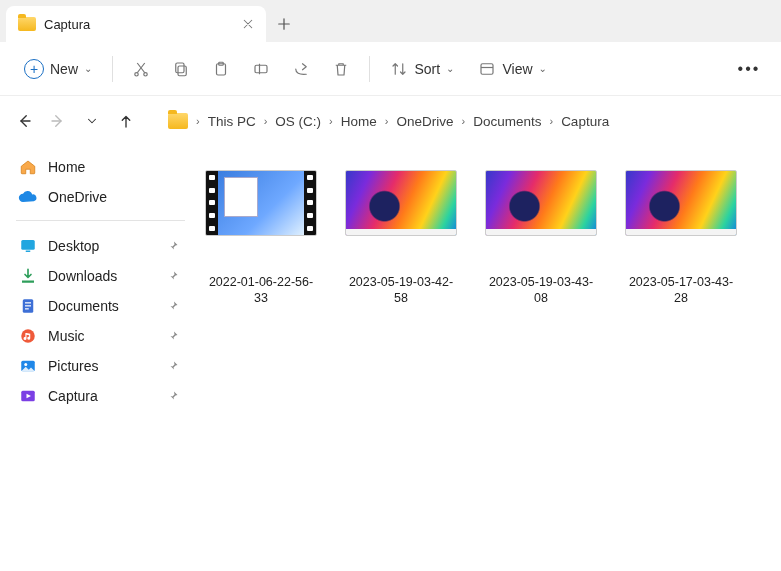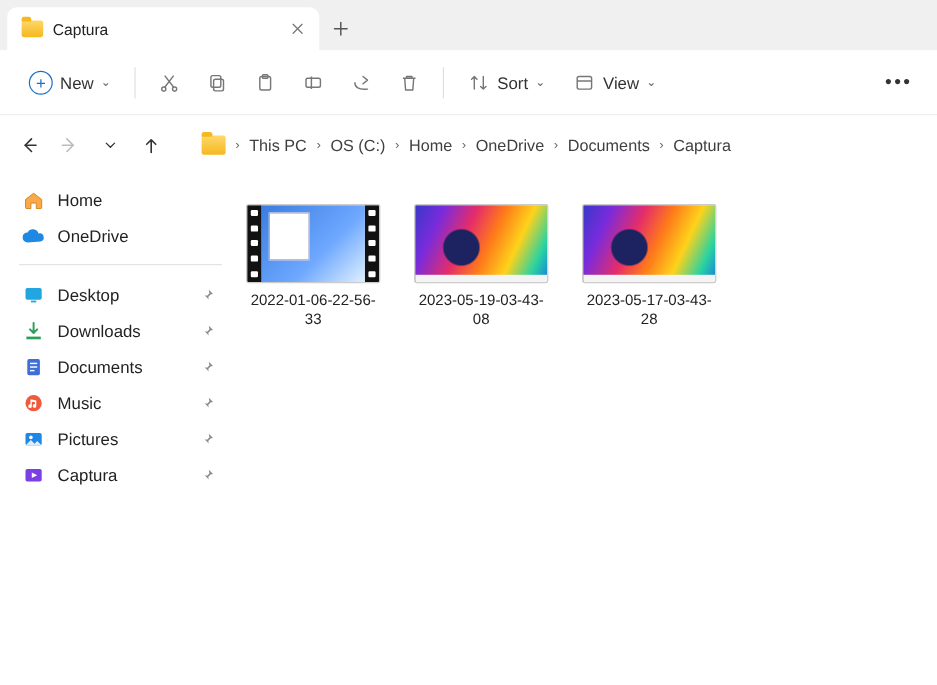--- a/index.html
+++ b/index.html
@@ -35,21 +35,21 @@
 
   
   .main { display: flex; height: calc(571px - 42px - 54px - 50px); }
   .sidebar { width: 195px; padding: 6px 8px 6px 14px; }
   .side-item { display: flex; align-items: center; gap: 10px; height: 30px; font-size: 14px; color: #222; border-radius: 4px; padding-left: 4px; }
   .side-item .pin { margin-left: auto; margin-right: 8px; color: #8a8a8a; }
   .side-div { height: 1px; background: #e3e3e3; margin: 8px 2px 10px 2px; }
   .sicon { width: 20px; height: 20px; display: flex; align-items: center; justify-content: center; }
 
   .content { flex: 1; padding: 24px 10px 10px 10px; display: flex; flex-wrap: wrap; gap: 30px 28px; align-content: flex-start; }
-  .fileitem { width: 112px; display: flex; flex-direction: column; align-items: flex-end; }
+  .fileitem { width: 112px; display: flex; flex-direction: column; align-items: flex-end; gap: 32px; }
   .thumb { width: 112px; height: 66px; border: 1px solid #ccc; border-radius: 2px; background: #eee; position: relative; overflow: hidden; }
   .thumb.video { display: flex; }
   .film { width: 12px; background: #111; display: flex; flex-direction: column; justify-content: space-around; }
   .filmhole { width: 6px; height: 5px; background: #fff; border-radius: 1px; margin: 0 auto; }
   .vframe { flex: 1; background: linear-gradient(135deg,#3a7de0 0%,#6ea8ff 60%,#dff0ff 100%); position: relative; }
   .vwin { position: absolute; top: 6px; left: 6px; width: 34px; height: 40px; background: #fff; border: 1px solid #aac; }
   .thumb.image { background:
      radial-gradient(circle at 35% 55%, #1d2260 0%, #1d2260 18%, transparent 20%),
      linear-gradient(115deg,#3838c9 0%, #7a2bdc 18%, #e52c6a 38%, #ff7a1a 55%, #ffd21a 72%, #2bd3a0 88%, #1280e0 100%);
   }
@@ -315,20 +315,24 @@
             <div class="filmhole"></div>
             <div class="filmhole"></div>
             <div class="filmhole"></div>
             <div class="filmhole"></div>
           </div>
       </div>
       <div class="filelabel">2022-01-06-22-56-33</div>
     </div>
     <div class="fileitem">
       <div class="thumb image"></div>
+      <div class="filelabel">2023-05-19-03-42-58</div>
+    </div>
+    <div class="fileitem">
+      <div class="thumb image"></div>
       <div class="filelabel">2023-05-19-03-43-08</div>
     </div>
     <div class="fileitem">
       <div class="thumb image"></div>
       <div class="filelabel">2023-05-17-03-43-28</div>
     </div>
   </div>
 </div>
 
 </body></html>

